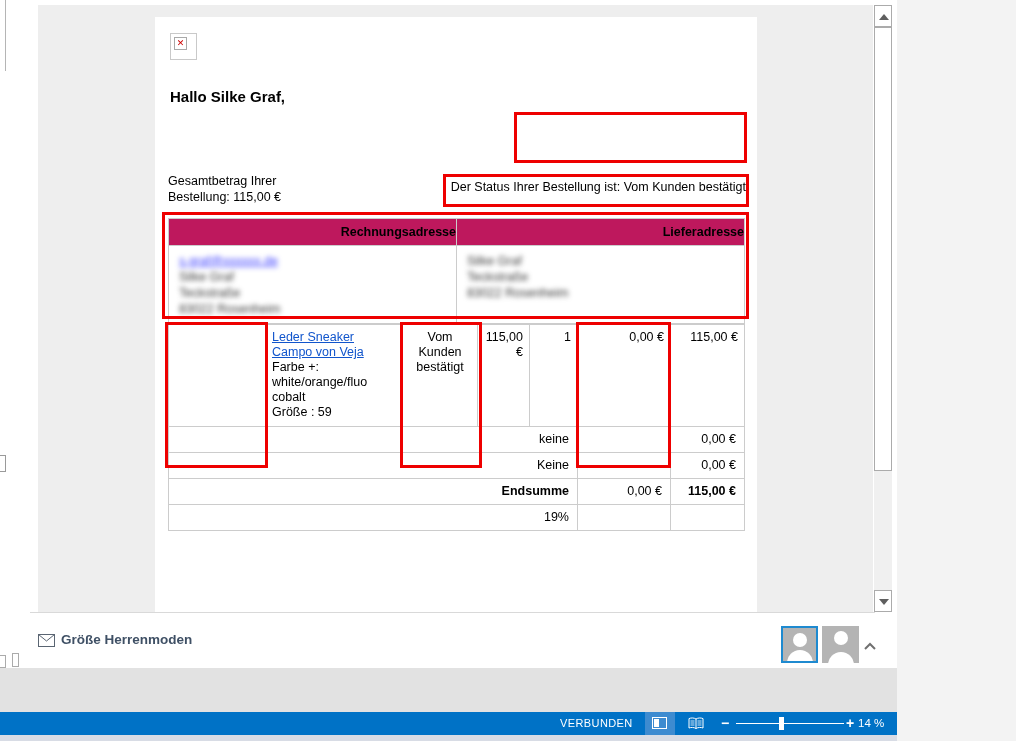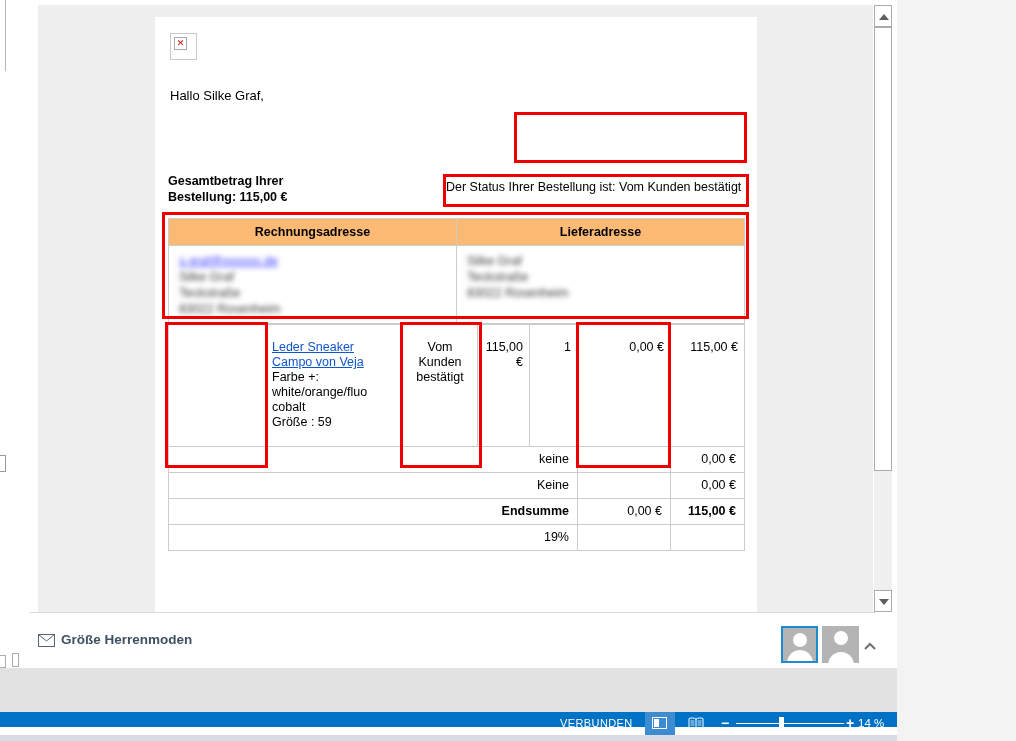--- a/index.html
+++ b/index.html
@@ -16,42 +16,42 @@
   .left-frag-2 { position:absolute; left:0; top:655px; width:6px; height:13px; border:1px solid #ababab; border-left:none; background:#fff; }
   .left-frag-3 { position:absolute; left:12px; top:653px; width:7px; height:14px; border:1px solid #ababab; background:#fff; }
 
   
   .email-bg { position:absolute; left:38px; top:5px; width:835px; height:607px; background:#eeeeee; overflow:hidden; }
   .email-body { position:absolute; left:117px; top:12px; width:602px; height:595px; background:#ffffff; overflow:hidden; font-size:12.5px; color:#000; }
 
   .img-placeholder { position:absolute; left:15px; top:16px; width:27px; height:27px; border:1px solid #c9c9c9; background:#fff; }
   .img-x { position:absolute; left:3px; top:3px; width:13px; height:13px; border:1px solid #a9a9a9; color:#cc0000; font-size:9px; font-weight:bold; text-align:center; line-height:11px; }
 
-  .greeting { position:absolute; left:15px; top:71px; font-weight:normal; font-size:13px; }
+  .greeting { position:absolute; left:15px; top:71px; font-weight:bold; font-size:15px; }
 
   table { border-collapse:collapse; table-layout:fixed; }
   td,th { border:1px solid #cccccc; font-size:12.5px; font-weight:normal; }
 
   .tbl-order { position:absolute; left:13px; top:96px; width:576px; }
   .tbl-order td { height:46px; padding:4px 8px; vertical-align:middle; line-height:15px; }
   .link-black { display:inline-block; background:#000; color:#fff; font-weight:bold; padding:1px 4px; text-decoration:none; cursor:pointer; }
 
-  .total-label { position:absolute; left:13px; top:156px; width:160px; font-weight:bold; line-height:16px; }
-
-  .status-line { position:absolute; left:291px; top:158px; width:300px; height:31px; line-height:25px; text-align:left; }
+  .total-label { position:absolute; left:13px; top:156px; width:160px; font-weight:normal; line-height:16px; }
+
+  .status-line { position:absolute; left:291px; top:158px; width:300px; height:31px; line-height:25px; text-align:right; }
 
   .tbl-addr { position:absolute; left:13px; top:201px; width:576px; }
-  .tbl-addr th { height:27px; background:#fdba74; font-weight:bold; text-align:center; }
+  .tbl-addr th { height:27px; background:#be185d; font-weight:bold; text-align:right; }
   .tbl-addr td { height:71px; vertical-align:top; padding:7px 10px; line-height:16px; }
   .blur { filter:blur(2.5px); color:#3a3a3a; }
   .blur-link { filter:blur(2.5px); color:#3a3cff; text-decoration:underline; cursor:pointer; }
 
   .tbl-prod { position:absolute; left:13px; top:306px; width:576px; }
   .tbl-prod th { height:44px; background:#f0f0f0; font-weight:bold; text-align:center; padding:2px 4px; line-height:15px; }
-  .prod-row td { height:100px; vertical-align:top; padding:16px 6px; line-height:15px; }
+  .prod-row td { height:100px; vertical-align:top; padding:6px 6px; line-height:15px; }
   .ta-r { text-align:right; }
   .ta-c { text-align:center; }
   .prod-link { color:#1155cc; text-decoration:underline; cursor:pointer; }
   .sum-row td { height:26px; padding:2px 8px; line-height:15px; }
   .bold { font-weight:bold; }
 
   .redbox { position:absolute; border:3px solid #ee0000; pointer-events:none; }
   .rb-viewonline { left:359px; top:95px; width:233px; height:51px; }
   .rb-status { left:288px; top:157px; width:306px; height:33px; }
   .rb-addr { left:7px; top:195px; width:587px; height:107px; }
@@ -74,21 +74,21 @@
   .sender-name { position:absolute; left:61px; top:632px; font-size:13.5px; font-weight:600; color:#3f5065; }
   .avatar { position:absolute; top:626px; width:37px; height:37px; background:#b4b4b4; overflow:hidden; cursor:pointer; }
   .avatar.sel { left:781px; border:2px solid #1e8ad0; }
   .avatar.unsel { left:822px; }
   .av-head { position:absolute; left:50%; top:5px; margin-left:-7px; width:14px; height:14px; border-radius:50%; background:#fff; }
   .av-body { position:absolute; left:50%; bottom:-7px; margin-left:-13px; width:26px; height:18px; border-radius:13px 13px 0 0; background:#fff; }
   .chevron-up { position:absolute; left:863px; top:637px; cursor:pointer; }
 
   
   .gray-band { position:absolute; left:0; top:668px; width:897px; height:44px; background:#e2e2e2; }
-  .status-bar { position:absolute; left:0; top:712px; width:897px; height:15px; background:#0072c6; color:#fff; }
+  .status-bar { position:absolute; left:0; top:712px; width:897px; height:23px; background:#0072c6; color:#fff; }
   .sb-item { position:absolute; top:0; height:23px; line-height:23px; }
   .connected { left:560px; font-size:11px; letter-spacing:0.4px; }
   .view-normal-box { left:645px; width:30px; background:#3d8bd0; cursor:pointer; }
   .vn-icon { position:absolute; left:7px; top:5px; width:15px; height:12px; border:1px solid #fff; }
   .vn-fill { position:absolute; left:1px; top:1px; width:5px; height:8px; background:#fff; }
   .view-reading-box { left:683px; width:26px; cursor:pointer; text-align:center; }
   .zoom-out { left:721px; font-size:14px; font-weight:bold; cursor:pointer; }
   .zoom-track { position:absolute; left:736px; top:11px; width:108px; height:1px; background:#fff; cursor:pointer; }
   .zoom-handle { position:absolute; left:779px; top:5px; width:5px; height:13px; background:#fff; cursor:pointer; }
   .zoom-in { left:846px; font-size:14px; font-weight:bold; cursor:pointer; }

